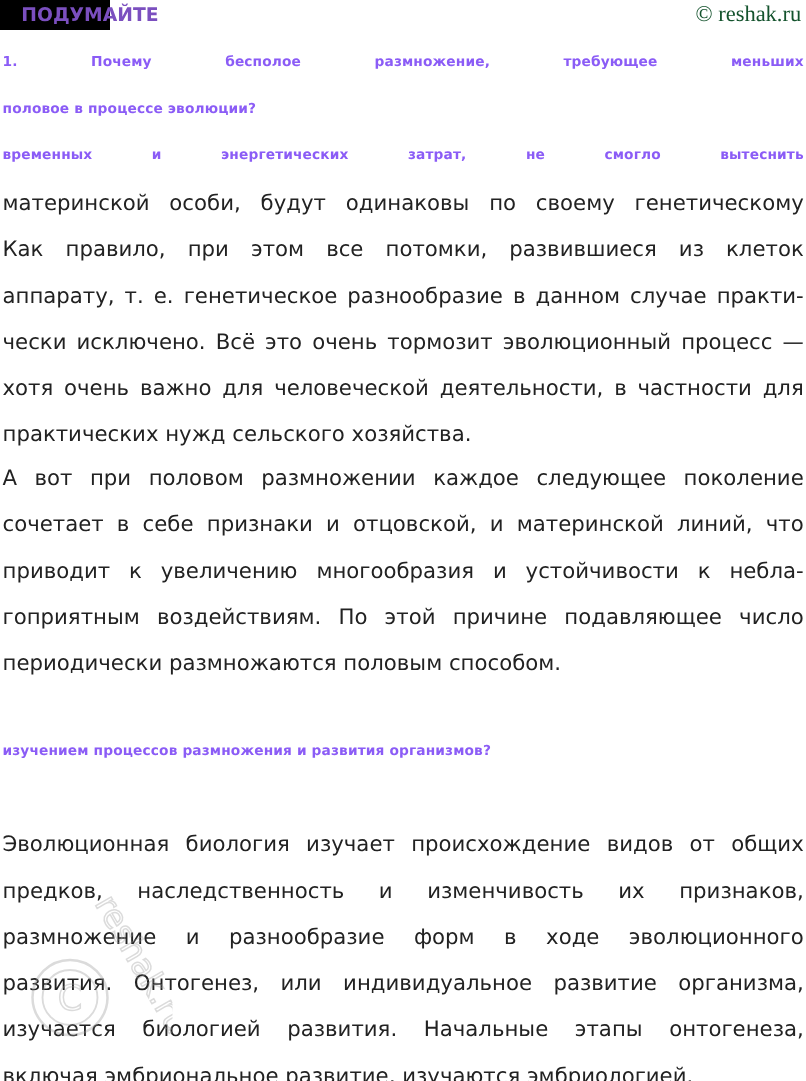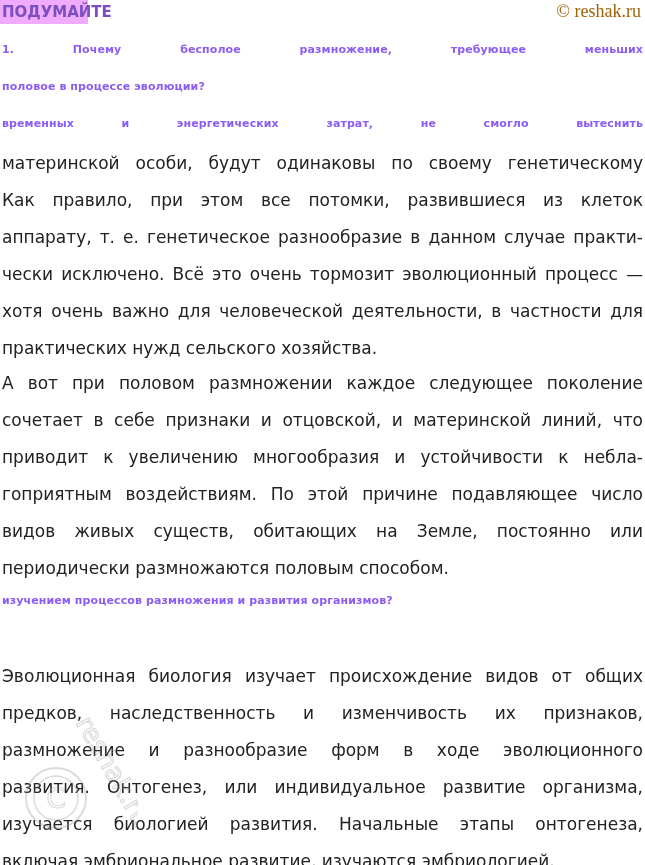--- a/index.html
+++ b/index.html
@@ -1,18 +1,18 @@
 <!DOCTYPE html>
 <html><head>
 <meta charset="utf-8">
 <style>
   html, body { margin:0; padding:0; background:#ffffff; }
   body { width:645px; height:865px; position:relative; overflow:hidden; font-family:"DejaVu Sans", sans-serif; color:#1a1a1a; }
-  .tag { position:absolute; left:0; top:0; width:88px; height:24px; background:#f0abfc; color:#7b4fbf; font-weight:bold; font-size:15px; line-height:24px; padding-left:2px; letter-spacing:0px; box-sizing:border-box; }
-  .copyright { position:absolute; right:4px; top:0; font-family:"Liberation Serif", serif; font-size:18px; line-height:22px; color:#a16207; }
+  .tag { position:absolute; left:0; top:0; width:88px; height:24px; background:#000000; color:#7b4fbf; font-weight:bold; font-size:15px; line-height:24px; padding-left:17px; letter-spacing:0px; box-sizing:border-box; }
+  .copyright { position:absolute; right:4px; top:0; font-family:"Liberation Serif", serif; font-size:18px; line-height:22px; color:#14532d; }
   .block { position:absolute; left:2px; width:641px; }
   .q { font-weight:bold; font-size:11px; line-height:37px; text-align:justify; text-align-last:left; color:#8b5cf6; letter-spacing:0.1px; }
   .p { font-size:17px; line-height:37px; text-align:justify; text-align-last:left; color:#222; }
   .line { display:block; text-align:justify; text-align-last:justify; white-space:nowrap; }
   .line.last { text-align-last:left; }
   .watermark { position:absolute; left:18px; top:700px; width:120px; height:150px; pointer-events:none; opacity:0.35; }
 </style>
 </head>
 <body>
 
@@ -32,21 +32,20 @@
   <span class="line">чески исключено. Всё это очень тормозит эволюционный процесс —</span>
   <span class="line">хотя очень важно для человеческой деятельности, в частности для</span>
   <span class="line last">практических нужд сельского хозяйства.</span>
 </div>
 
 <div class="block p" style="top:365px;">
   <span class="line">А вот при половом размножении каждое следующее поколение</span>
   <span class="line">сочетает в себе признаки и отцовской, и материнской линий, что</span>
   <span class="line">приводит  к  увеличению  многообразия  и  устойчивости  к  небла-</span>
   <span class="line">гоприятным воздействиям. По этой причине подавляющее число</span>
-  <span class="line">видов  живых  существ,  обитающих  на  Земле,  постоянно  или</span>
   <span class="line last">периодически размножаются половым способом.</span>
 </div>
 
 <div class="block q" style="top:582px;">
   <span class="line last">изучением процессов размножения и развития организмов?</span>
 </div>
 
 <div class="block p" style="top:658px;">
   <span class="line">Эволюционная биология изучает происхождение видов от общих</span>
   <span class="line">предков,   наследственность   и   изменчивость   их   признаков,</span>

